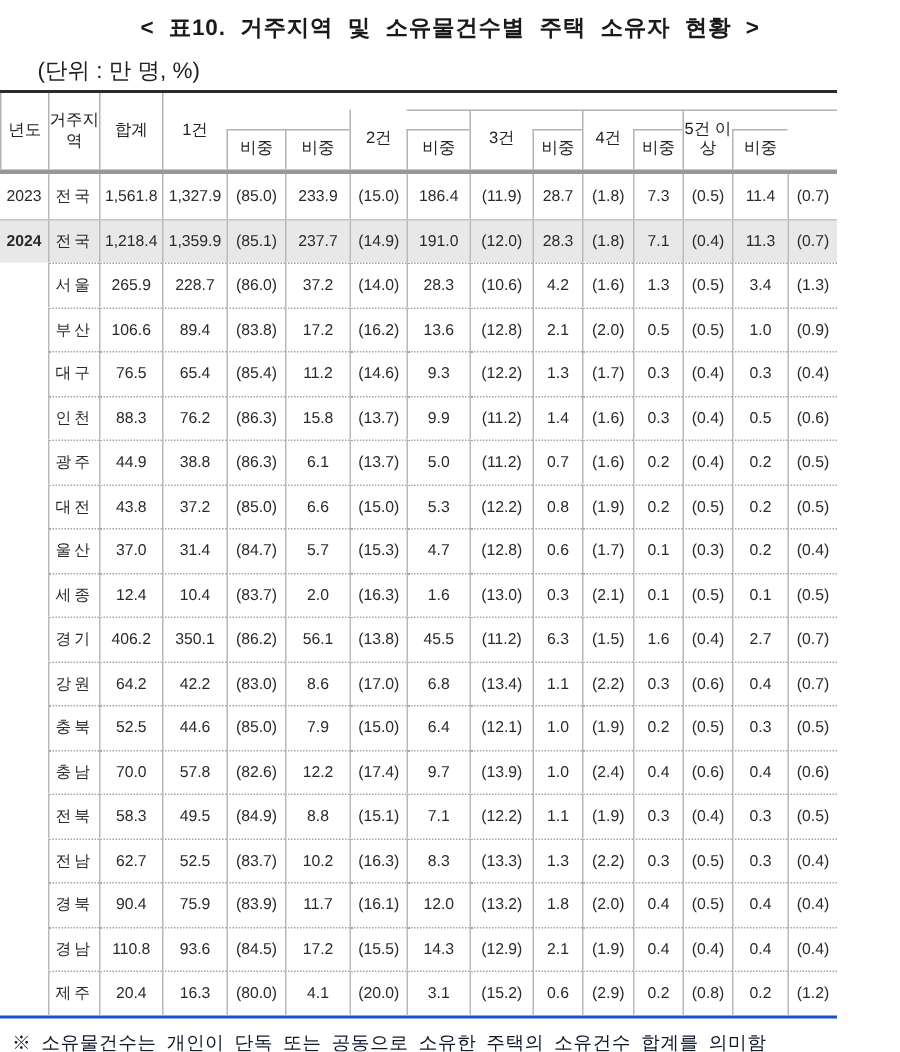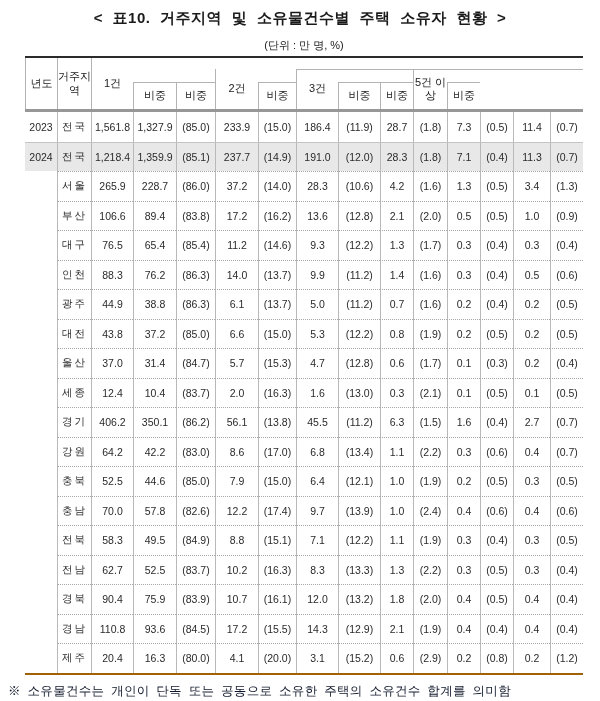--- a/index.html
+++ b/index.html
@@ -17,31 +17,30 @@
     text-align: center;
     font-size: 15px;
     font-weight: bold;
     word-spacing: 5px;
     letter-spacing: 0.5px;
     color: #1a1a1a;
   }
   .unit {
     width: 558px;
     margin: 10px 0 3px 25px;
-    text-align: center;
-    font-size: 11px;
+    text-align: left;
+    font-size: 15px;
     color: #222;
   }
 
   
   .table {
-    margin-left: 25px;
     width: 558px;
     border-top: 2px solid #2b2b2b;
-    border-bottom: 2px solid #a16207;
+    border-bottom: 2px solid #1d4ed8;
   }
   .grid-cols {
     display: grid;
     grid-template-columns: 32px 34px 42px 43px 39px 43px 38px 42px 42px 33px 34px 33px 33px 37px 33px;
   }
 
   
   .thead {
     position: relative;
     height: 54px;
@@ -81,21 +80,21 @@
     color: #2a2a2a;
     border-left: 1px solid #b9b9b9;
     overflow: hidden;
     white-space: nowrap;
   }
   .cell.year { border-left: none; }
   .cell.region { letter-spacing: 2px; text-align: right; }
   .trow + .trow > .cell { border-top: 1px dotted #a8a8a8; }
   .trow.region-row > .cell.year { border-top: none; }
   .trow.hl > .cell { background: #e8e8e8; border-top: 1px solid #c4c4c4; }
-  .trow.hl > .cell.year { font-weight: normal; }
+  .trow.hl > .cell.year { font-weight: bold; }
 
   
   .footnote {
     margin: 8px 0 0 8px;
     font-size: 12.5px;
     word-spacing: 3px;
     letter-spacing: 0.3px;
     color: #0f172a;
   }
 </style>
@@ -108,38 +107,42 @@
 
   <div class="unit">(단위 : 만 명, %)</div>
 
   <div class="table">
 
     <div class="thead grid-cols">
       <div class="group-line"></div>
 
       <div class="hcell h-full">년도</div>
       <div class="hcell h-full">거주지역</div>
+      <div class="hcell h-full">합계</div>
       <div class="hcell h-full">1건</div>
       <div class="hcell h-wrap">
         <div class="stepbox s24">비중</div>
       </div>
       <div class="hcell h-wrap">
         <div class="stepbox s24">비중</div>
       </div>
       <div class="hcell h-wrap">
         <div class="stepbox s11">2건</div>
       </div>
       <div class="hcell h-wrap">
         <div class="stepbox s24">비중</div>
       </div>
       <div class="hcell h-wrap">
         <div class="stepbox s11">3건</div>
       </div>
       <div class="hcell h-wrap">
         <div class="stepbox s24">비중</div>
+      </div>
+      <div class="hcell h-wrap">
+        <div class="stepbox s11">4건</div>
       </div>
       <div class="hcell h-wrap">
         <div class="stepbox s24">비중</div>
       </div>
       <div class="hcell h-wrap">
         <div class="stepbox s11">5건 이상</div>
       </div>
       <div class="hcell h-wrap">
         <div class="stepbox s24">비중</div>
       </div>
@@ -230,21 +233,21 @@
     <div class="cell val">(0.4)</div>
     <div class="cell val">0.3</div>
     <div class="cell val">(0.4)</div>
   </div>
         <div class="trow grid-cols region-row">
     <div class="cell year"></div>
     <div class="cell region">인천</div>
     <div class="cell val">88.3</div>
     <div class="cell val">76.2</div>
     <div class="cell val">(86.3)</div>
-    <div class="cell val">14.0</div>
+    <div class="cell val">15.8</div>
     <div class="cell val">(13.7)</div>
     <div class="cell val">9.9</div>
     <div class="cell val">(11.2)</div>
     <div class="cell val">1.4</div>
     <div class="cell val">(1.6)</div>
     <div class="cell val">0.3</div>
     <div class="cell val">(0.4)</div>
     <div class="cell val">0.5</div>
     <div class="cell val">(0.6)</div>
   </div>
@@ -417,21 +420,21 @@
     <div class="cell val">(0.5)</div>
     <div class="cell val">0.3</div>
     <div class="cell val">(0.4)</div>
   </div>
         <div class="trow grid-cols region-row">
     <div class="cell year"></div>
     <div class="cell region">경북</div>
     <div class="cell val">90.4</div>
     <div class="cell val">75.9</div>
     <div class="cell val">(83.9)</div>
-    <div class="cell val">10.7</div>
+    <div class="cell val">11.7</div>
     <div class="cell val">(16.1)</div>
     <div class="cell val">12.0</div>
     <div class="cell val">(13.2)</div>
     <div class="cell val">1.8</div>
     <div class="cell val">(2.0)</div>
     <div class="cell val">0.4</div>
     <div class="cell val">(0.5)</div>
     <div class="cell val">0.4</div>
     <div class="cell val">(0.4)</div>
   </div>

